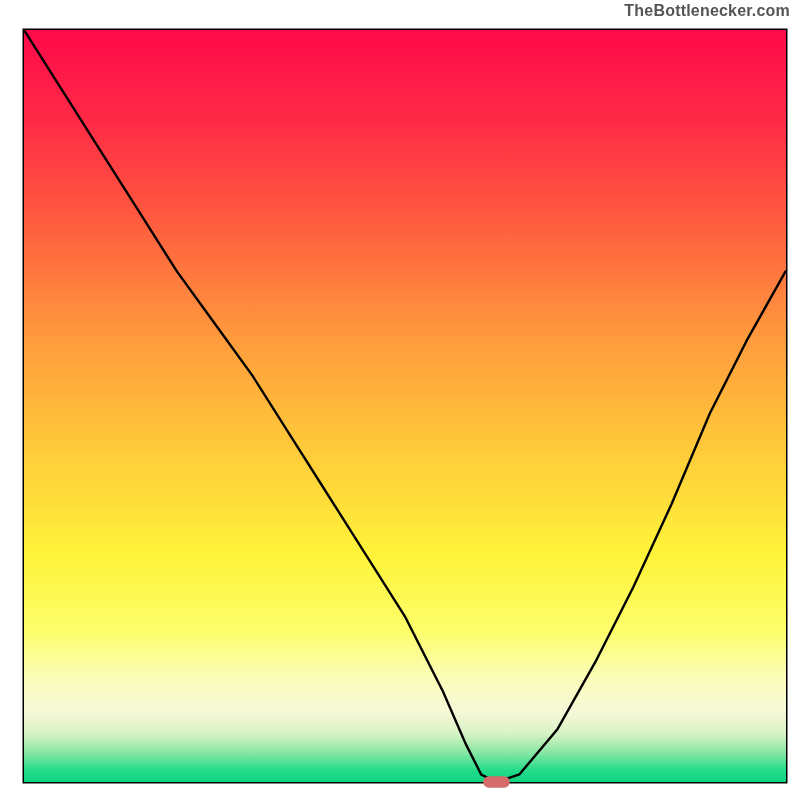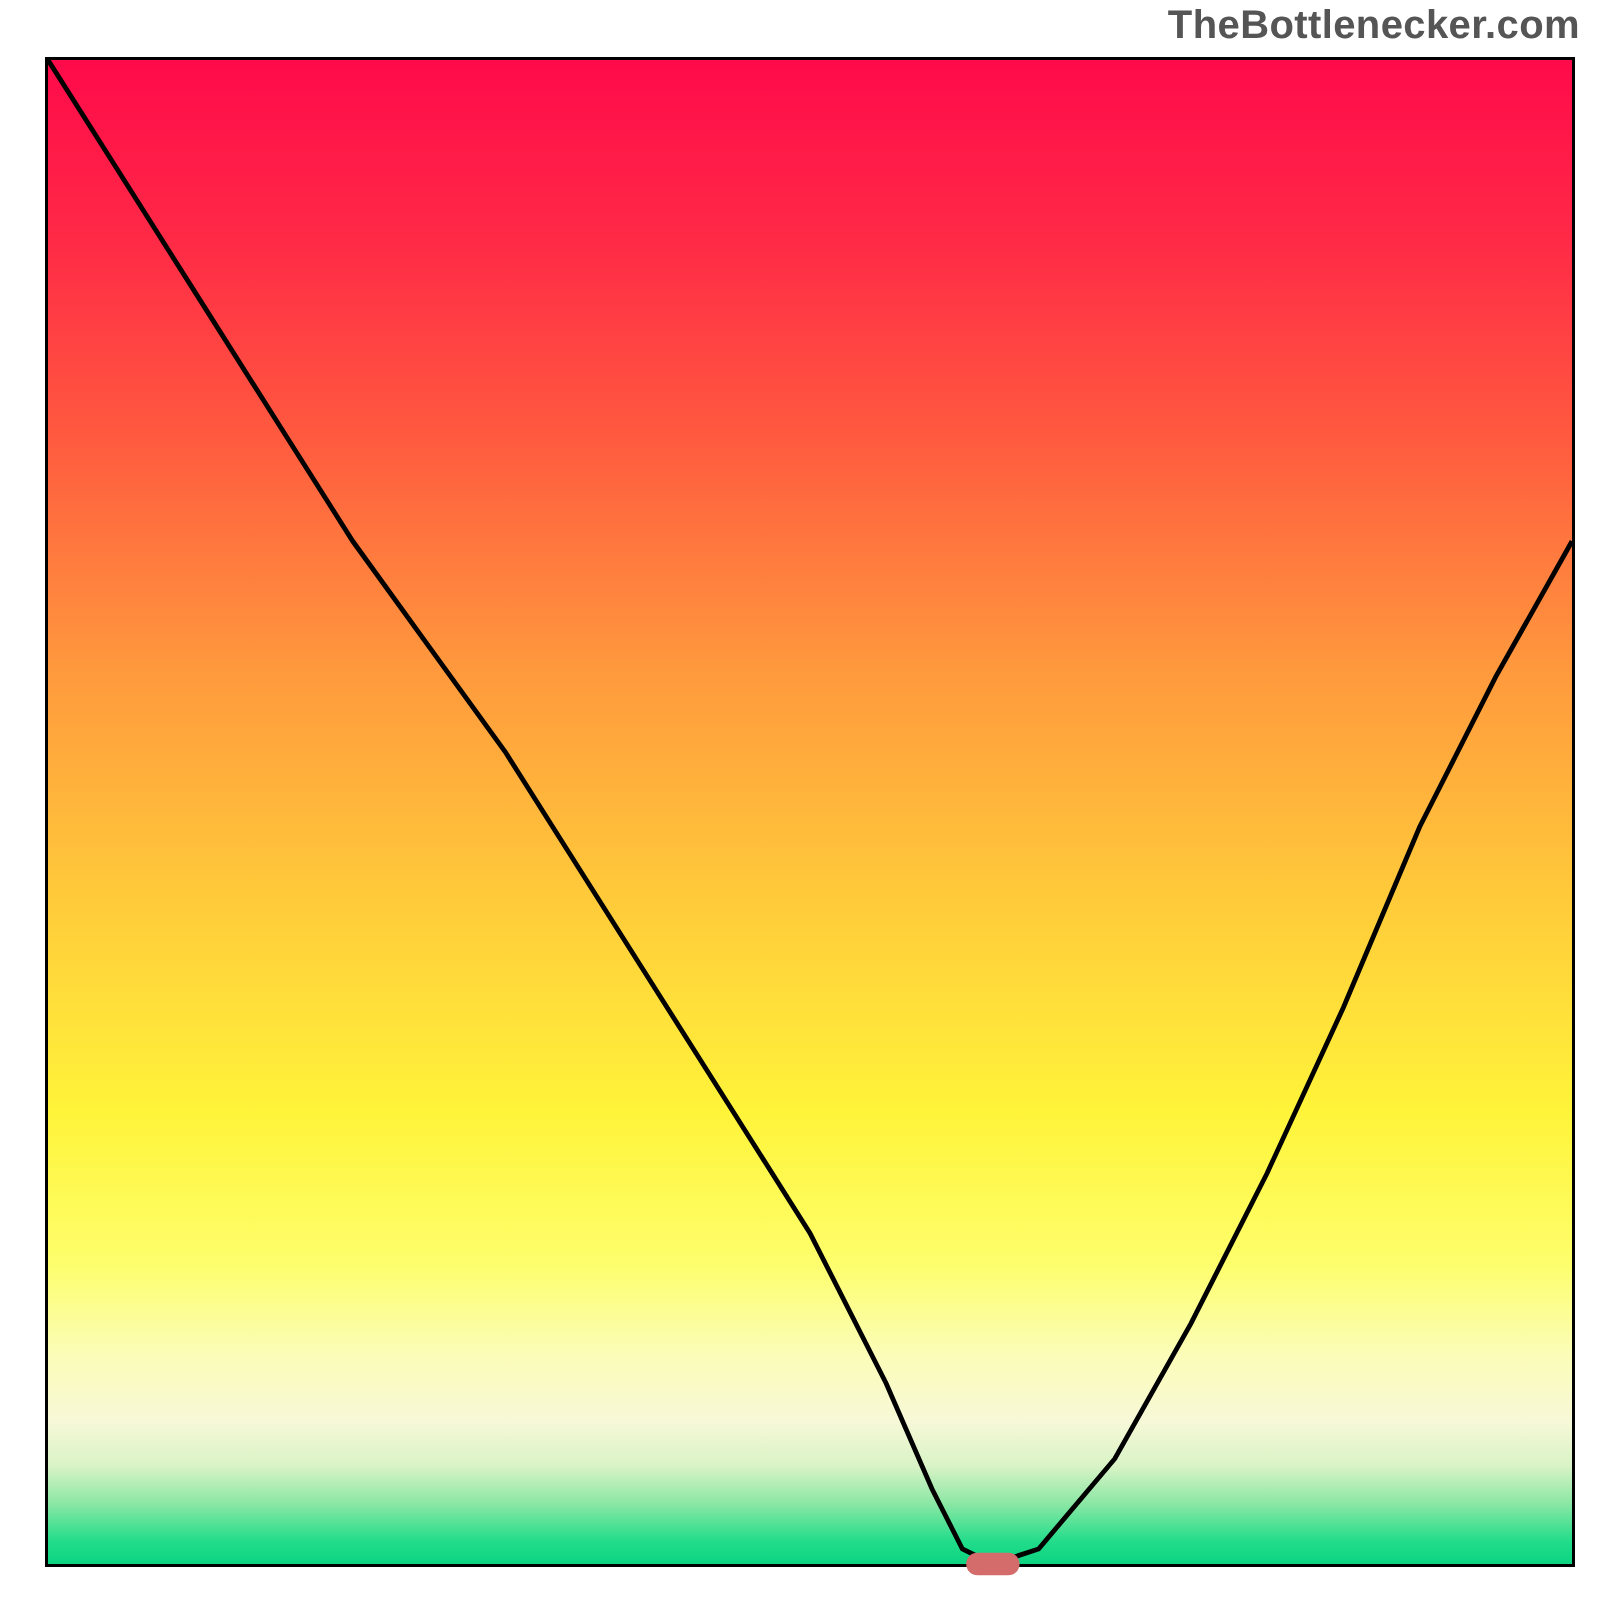--- a/index.html
+++ b/index.html
@@ -12,21 +12,21 @@
   }
   .chart-container {
     position: relative;
     width: 800px;
     height: 800px;
   }
   .watermark {
     position: absolute;
     top: 2px;
     right: 10px;
-    font-size: 20px;
+    font-size: 16px;
     font-weight: bold;
     color: #555555;
     letter-spacing: 0.2px;
     z-index: 50;
   }
   svg.chart {
     position: absolute;
     top: 0;
     left: 0;
     width: 800px;

